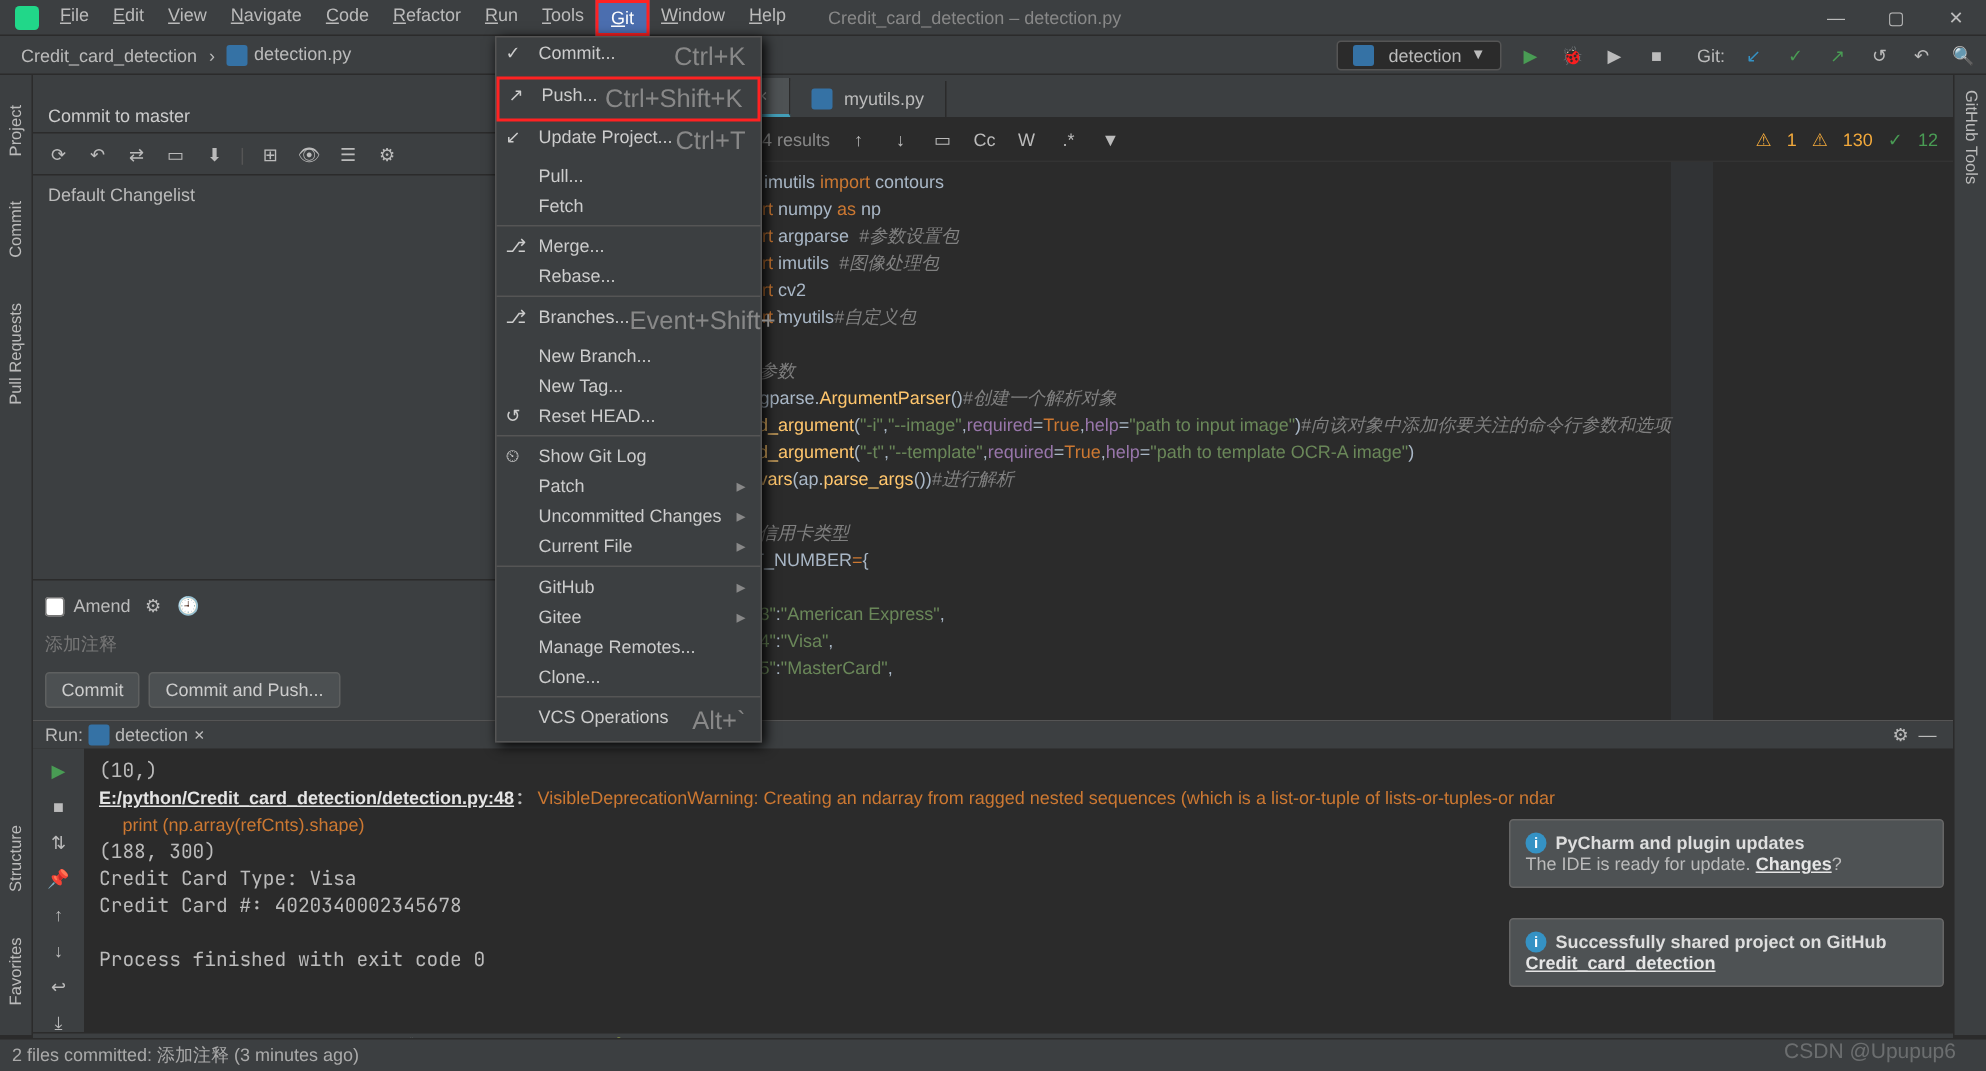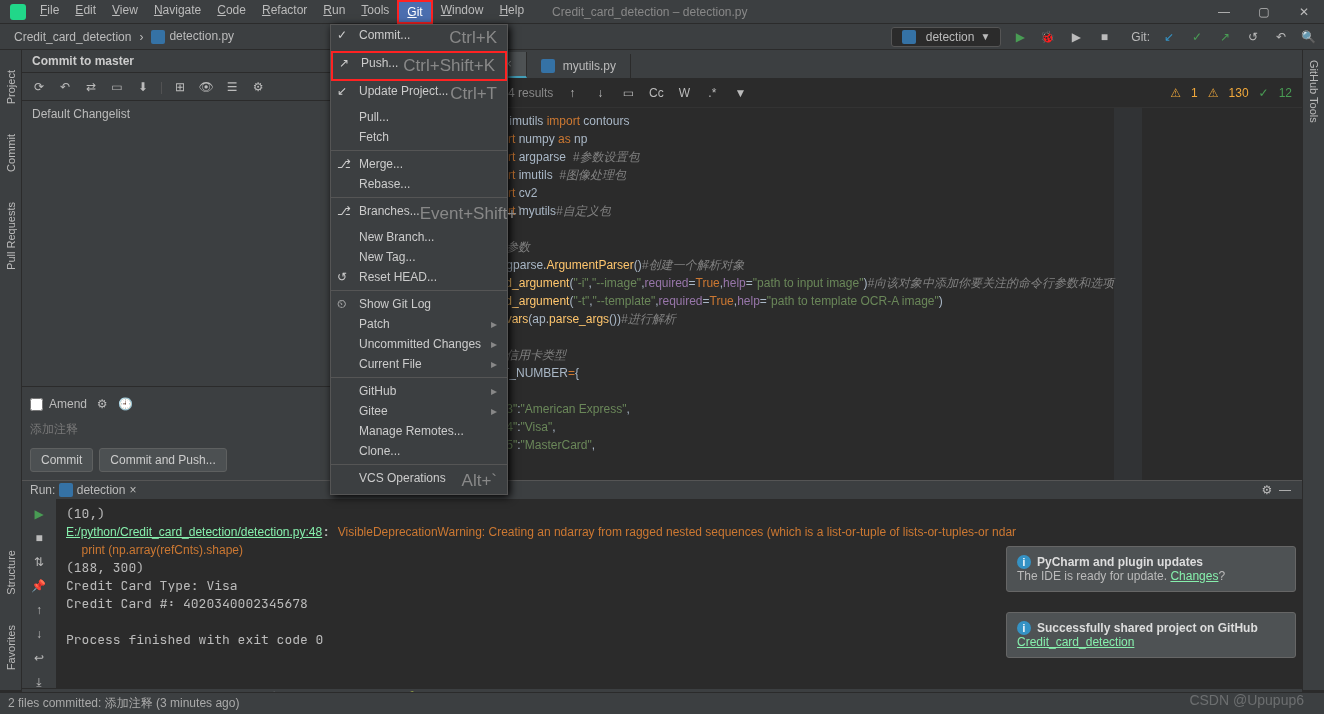--- a/index.html
+++ b/index.html
@@ -21,21 +21,21 @@
 .tri-down { font-size:10px; }
 .icon-btn { width:18px; height:18px; display:flex; align-items:center; justify-content:center; color:#bbb; }
 .green { color:#499c54; }
 
 .main-area { position: absolute; top: 50px; left: 0; right: 0; bottom: 0; display:flex; }
 .left-gutter { width: 22px; background:#3c3f41; border-right:1px solid #2b2b2b; display:flex; flex-direction:column; align-items:center; gap:30px; padding-top:20px; }
 .vtext { writing-mode: vertical-rl; transform: rotate(180deg); color:#bbb; font-size:11px; }
 .right-gutter { width: 22px; background:#3c3f41; border-left:1px solid #2b2b2b; position:absolute; right:0; top:50px; bottom:24px; display:flex; flex-direction:column; align-items:center; padding-top:10px; }
 
 .commit-panel { width: 420px; background:#3c3f41; border-right:1px solid #2b2b2b; display:flex; flex-direction:column; position:relative; }
-.commit-header { padding: 4px 10px; color:#ccc; font-weight:bold; border-bottom:1px solid #2b2b2b; }
+.commit-header { padding: 4px 10px; color:#ccc; font-weight:normal; border-bottom:1px solid #2b2b2b;margin-top:16px; }
 .commit-toolbar { height:28px; display:flex; align-items:center; gap:8px; padding:0 8px; border-bottom:1px solid #2b2b2b; }
 .commit-list { flex:1; padding:6px 10px; }
 .commit-footer { padding:8px; border-top:1px solid #2b2b2b; }
 .amend-row { display:flex; align-items:center; gap:6px; margin-bottom:8px; }
 .commit-msg { color:#777; margin-bottom:10px; }
 .btn-row { display:flex; gap:6px; }
 .btn { background:#4c5052; border:1px solid #5e6060; color:#ccc; padding:4px 10px; border-radius:3px; }
 
 .editor-panel { flex:1; background:#2b2b2b; display:flex; flex-direction:column; }
 .tabs { height:28px; display:flex; align-items:flex-end; background:#3c3f41; }
@@ -61,21 +61,21 @@
 .dd-item .ic { position:absolute; left:6px; top:3px; width:14px; }
 .dd-sep { height:1px; background:#555; margin:3px 0; }
 .dd-sub::after { content:"▸"; color:#888; }
 .dd-shortcut { color:#888; font-size:17px; }
 
 .run-panel { position:absolute; left:22px; right:22px; bottom:24px; height:210px; background:#2b2b2b; border-top:1px solid #555; display:flex; flex-direction:column; }
 .run-header { height:24px; display:flex; align-items:center; padding:0 8px; background:#3c3f41; }
 .run-body { flex:1; display:flex; }
 .run-left { width:34px; background:#3c3f41; display:flex; flex-direction:column; align-items:center; gap:6px; padding-top:6px; }
 .run-out { flex:1; padding:6px 10px; font-family:"JetBrains Mono","Consolas",monospace; font-size:13px; color:#bbb; line-height:18px; white-space:pre; overflow:hidden; }
-.link { color:#86efac; text-decoration:underline; }
+.link { color:#e5e5e5; text-decoration:underline;font-weight:bold; }
 .err { color:#cc7832; }
 
 .notif { position:absolute; right:28px; width:290px; background:#4e5254; border:1px solid #666; border-radius:3px; padding:8px 10px; }
 .notif1 { bottom:122px; }
 .notif2 { bottom:56px; }
 .notif-title { font-weight:bold; color:#ddd; display:flex; gap:6px; align-items:center; }
 .info-ic { width:14px; height:14px; border-radius:50%; background:#3592c4; color:#fff; display:flex; align-items:center; justify-content:center; font-size:10px; font-weight:bold; }
 
 .toolwindows { position:absolute; left:22px; right:22px; bottom:9px; height:15px; background:#3c3f41; display:flex; align-items:center; gap:14px; padding:8px 10px; border-top:1px solid #2b2b2b; }
 .tw-item { display:flex; align-items:center; gap:4px; color:#bbb; font-size:11px; }

